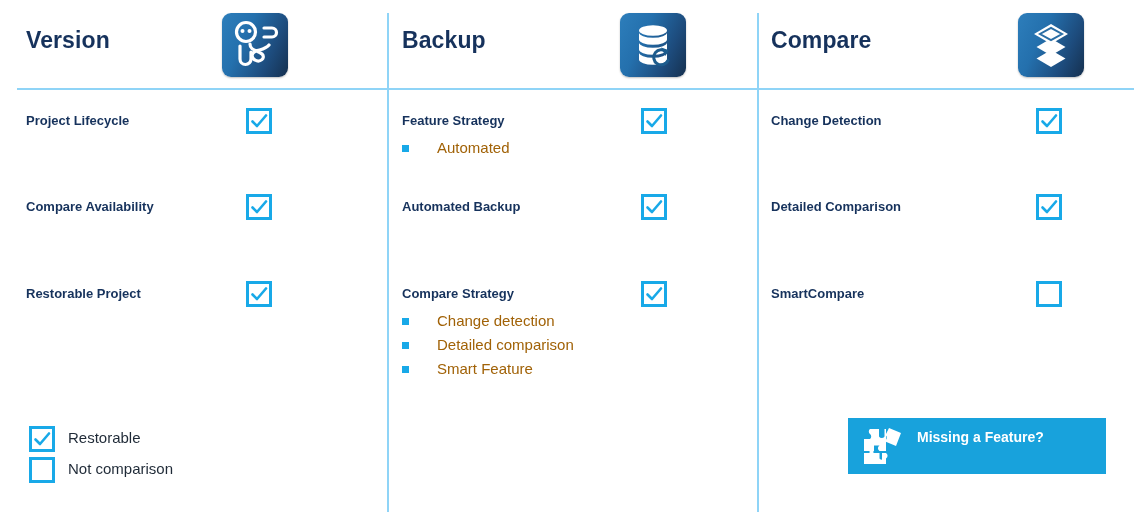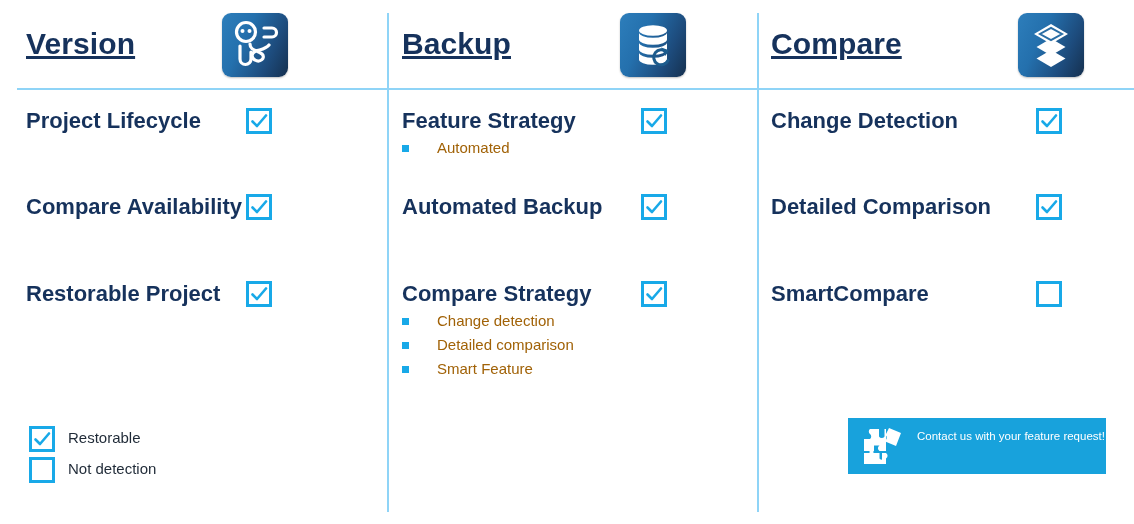--- a/index.html
+++ b/index.html
@@ -56,25 +56,24 @@
     position: absolute;
     top: 0;
     left: 0;
     right: 0;
     height: 88px;
   }
   .col-title {
     position: absolute;
     left: 26px;
     top: 27px;
-    font-size: 30px;
+    font-size: 23px;
     font-weight: bold;
     color: #16325c;
     letter-spacing: .1px;
-    text-decoration: underline;
   }
   .col.c2 .col-title { left: 13px; }
   .col.c3 .col-title { left: 12px; }
 
   .icon-tile {
     position: absolute;
     top: 13px;
     width: 66px;
     height: 64px;
     border-radius: 9px;
@@ -87,21 +86,21 @@
   .icon-tile svg { display: block; width: 66px; height: 64px; }
 
   
   .row {
     position: absolute;
     left: 0;
     right: 0;
   }
   .row-title {
     position: absolute;
-    font-size: 22px;
+    font-size: 13px;
     font-weight: bold;
     color: #16325c;
     white-space: nowrap;
     line-height: 22px;
   }
   .col.c1 .row-title { left: 26px; }
   .col.c2 .row-title { left: 13px; }
   .col.c3 .row-title { left: 12px; }
 
   .sub-list {
@@ -265,21 +264,21 @@
       <div class="legend-row">
         <div class="legend-box">
           <svg viewBox="0 0 20 20" xmlns="http://www.w3.org/2000/svg">
             <path d="M3.5 10.5 L8 15 L17 4.5" fill="none" stroke="#18a9e8" stroke-width="2.6" stroke-linecap="round" stroke-linejoin="round"></path>
           </svg>
         </div>
         <div class="legend-label">Restorable</div>
       </div>
       <div class="legend-row">
         <div class="legend-box"></div>
-        <div class="legend-label">Not detection</div>
+        <div class="legend-label">Not comparison</div>
       </div>
     </div>
   </div>
 
   <div class="col c2">
     <div class="col-head">
       <div class="col-title">Backup</div>
       <div class="icon-tile">
         <svg viewBox="0 0 66 64" xmlns="http://www.w3.org/2000/svg">
           <g fill="#ffffff">
@@ -390,17 +389,17 @@
       <svg viewBox="0 0 48 42" xmlns="http://www.w3.org/2000/svg">
         <g fill="#ffffff">
           <path d="M4 14 h6 a3.2 3.2 0 0 0 0 -5 a3.2 3.2 0 0 1 0 -5 h9 v7.5 a3.2 3.2 0 0 0 5.5 0 V4 h1.5 v22 h-6.5 a3.2 3.2 0 0 1 0 -5.5 h-5.5 v5.5 a3.2 3.2 0 0 1 -5 0 H4 Z"></path>
           <path d="M4 28 h5 a3.2 3.2 0 0 1 5 0 h5.5 v5.5 a3.2 3.2 0 0 0 5 0 V39 H4 Z"></path>
           <path d="M22 28 h4 a3.2 3.2 0 0 1 0 5.5 v5.5 h-4 Z"></path>
           <path d="M29 3 l12 5 l-5 13 l-12 -5 a3.4 3.4 0 0 0 1.5 -6 Z"></path>
         </g>
       </svg>
     </div>
     <div class="banner-text">
-      <div class="banner-sub">Contact us with your feature request!</div>
+      <div class="banner-title">Missing a Feature?</div>
     </div>
   </div>
 
 </div>
 
 </body></html>

